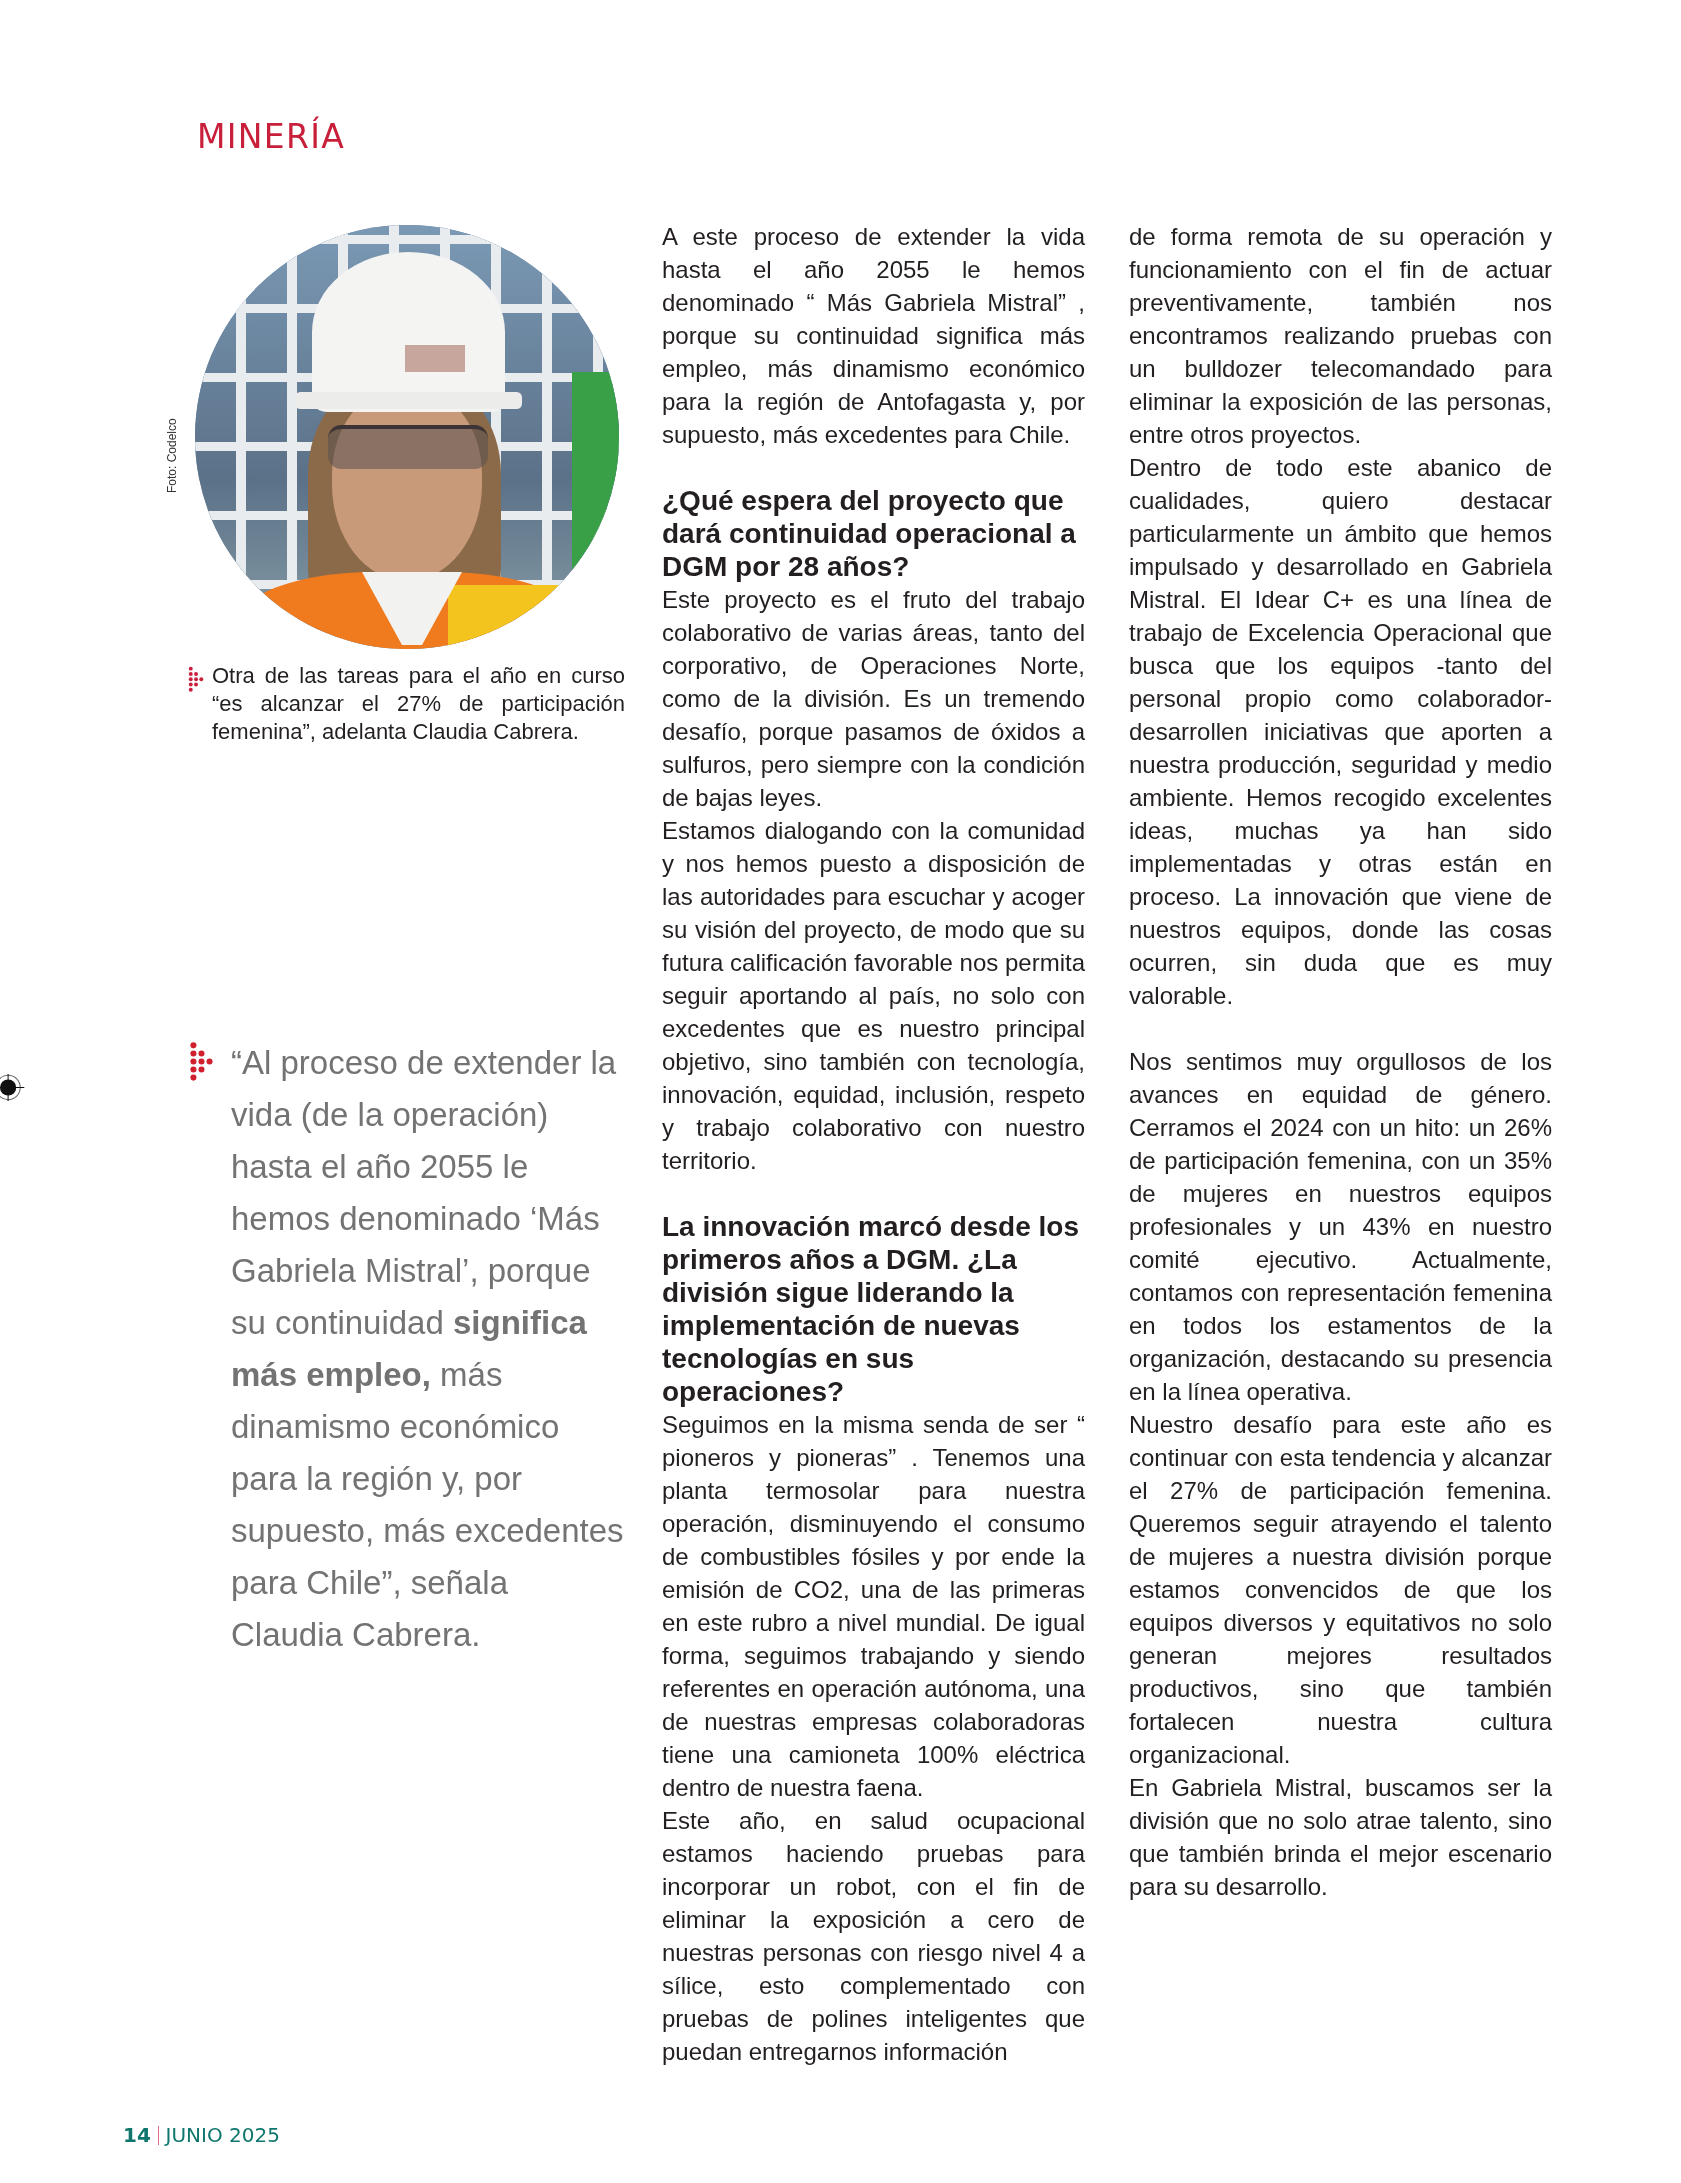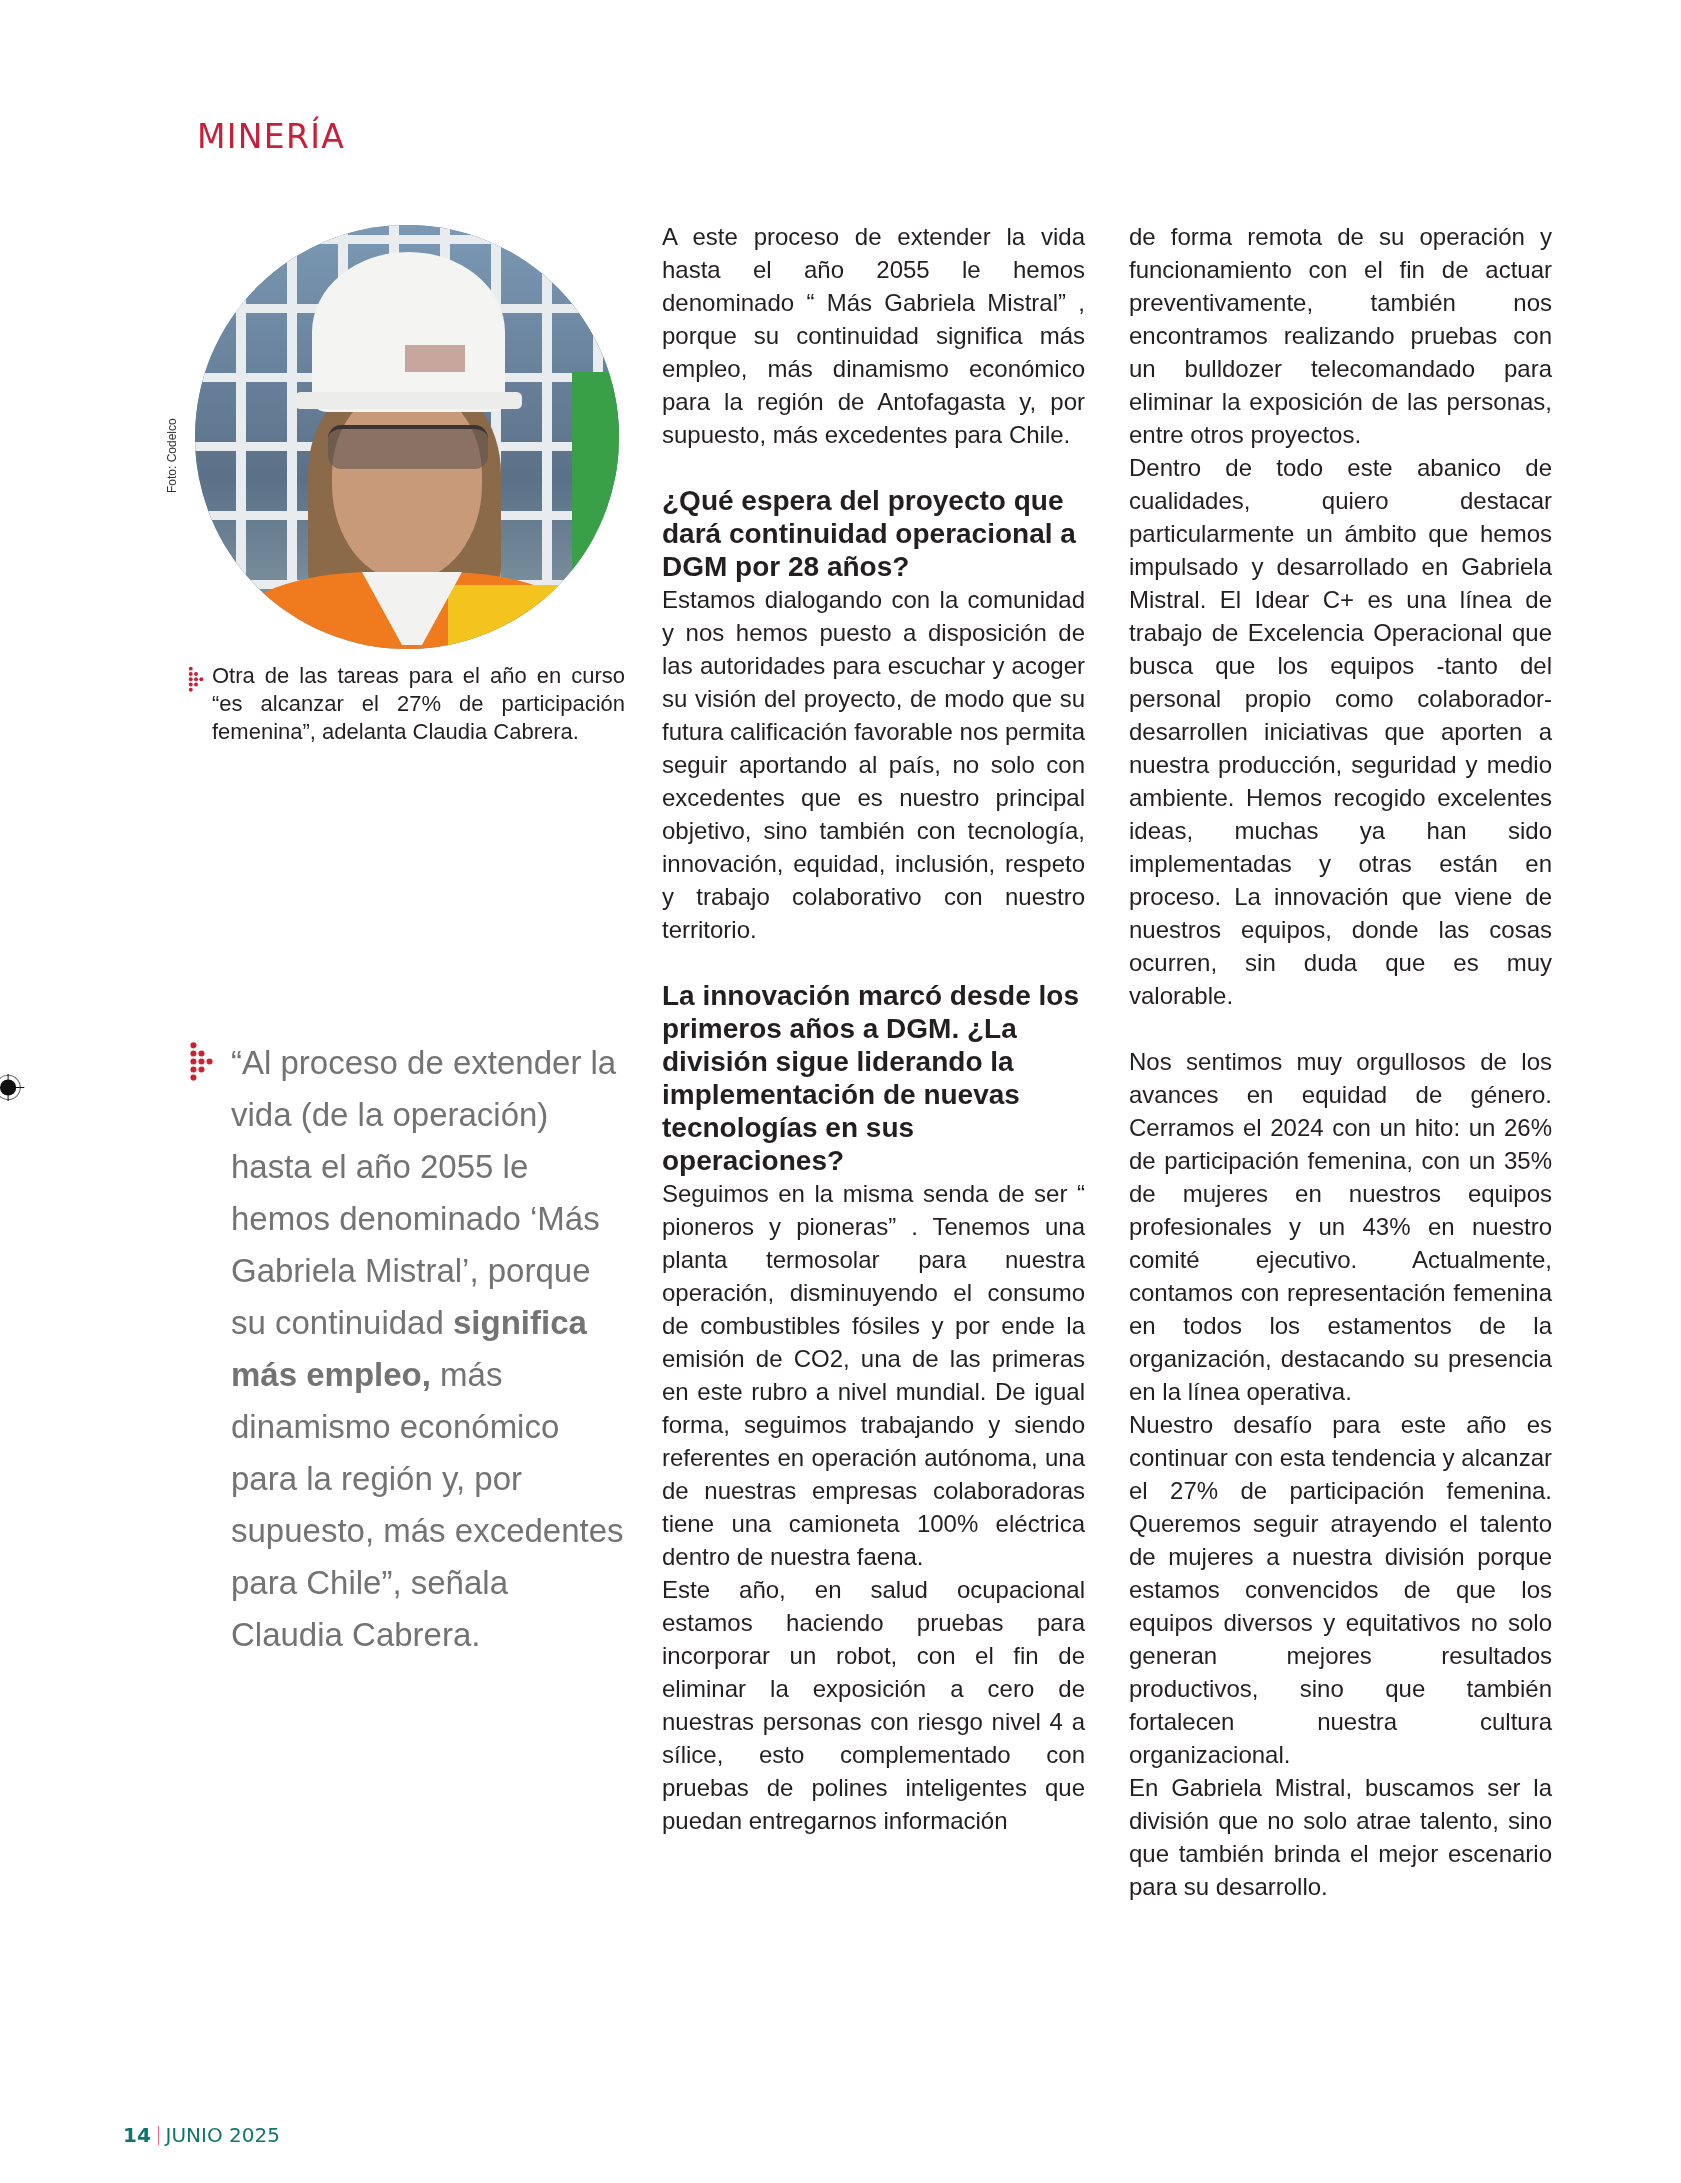--- a/index.html
+++ b/index.html
@@ -108,20 +108,21 @@
       </g>
     </svg>
   </span>
   <span>“Al proceso de extender la vida (de la operación) hasta el año 2055 le hemos denominado ‘Más Gabriela Mistral’, porque su continuidad </span><b>significa más empleo,</b><span> más dinamismo económico para la región y, por supuesto, más excedentes para Chile”, señala Claudia Cabrera.</span>
 </div>
 
 <div class="col col-2">
   <p>A este proceso de extender la vida hasta el año 2055 le hemos denominado “ Más Gabriela Mistral” , porque su continuidad significa más empleo, más dinamismo económico para la región de Antofagasta y, por supuesto, más excedentes para Chile.</p>
   <div class="gap"></div>
   <h3>¿Qué espera del proyecto que dará continuidad operacional a DGM por 28 años?</h3>
+  <p>Este proyecto es el fruto del trabajo colaborativo de varias áreas, tanto del corporativo, de Operaciones Norte, como de la división. Es un tremendo desafío, porque pasamos de óxidos a sulfuros, pero siempre con la condición de bajas leyes.</p>
   <p>Estamos dialogando con la comunidad y nos hemos puesto a disposición de las autoridades para escuchar y acoger su visión del proyecto, de modo que su futura calificación favorable nos permita seguir aportando al país, no solo con excedentes que es nuestro principal objetivo, sino también con tecnología, innovación, equidad, inclusión, respeto y trabajo colaborativo con nuestro territorio.</p>
   <div class="gap"></div>
   <h3>La innovación marcó desde los primeros años a DGM. ¿La división sigue liderando la implementación de nuevas tecnologías en sus operaciones?</h3>
   <p>Seguimos en la misma senda de ser “ pioneros y pioneras” . Tenemos una planta termosolar para nuestra operación, disminuyendo el consumo de combustibles fósiles y por ende la emisión de CO2, una de las primeras en este rubro a nivel mundial. De igual forma, seguimos trabajando y siendo referentes en operación autónoma, una de nuestras empresas colaboradoras tiene una camioneta 100% eléctrica dentro de nuestra faena.</p>
   <p>Este año, en salud ocupacional estamos haciendo pruebas para incorporar un robot, con el fin de eliminar la exposición a cero de nuestras personas con riesgo nivel 4 a sílice, esto complementado con pruebas de polines inteligentes que puedan entregarnos información</p>
 </div>
 
 <div class="col col-3">
   <p>de forma remota de su operación y funcionamiento con el fin de actuar preventivamente, también nos encontramos realizando pruebas con un bulldozer telecomandado para eliminar la exposición de las personas, entre otros proyectos.</p>
   <p>Dentro de todo este abanico de cualidades, quiero destacar particularmente un ámbito que hemos impulsado y desarrollado en Gabriela Mistral. El Idear C+ es una línea de trabajo de Excelencia Operacional que busca que los equipos -tanto del personal propio como colaborador- desarrollen iniciativas que aporten a nuestra producción, seguridad y medio ambiente. Hemos recogido excelentes ideas, muchas ya han sido implementadas y otras están en proceso. La innovación que viene de nuestros equipos, donde las cosas ocurren, sin duda que es muy valorable.</p>

